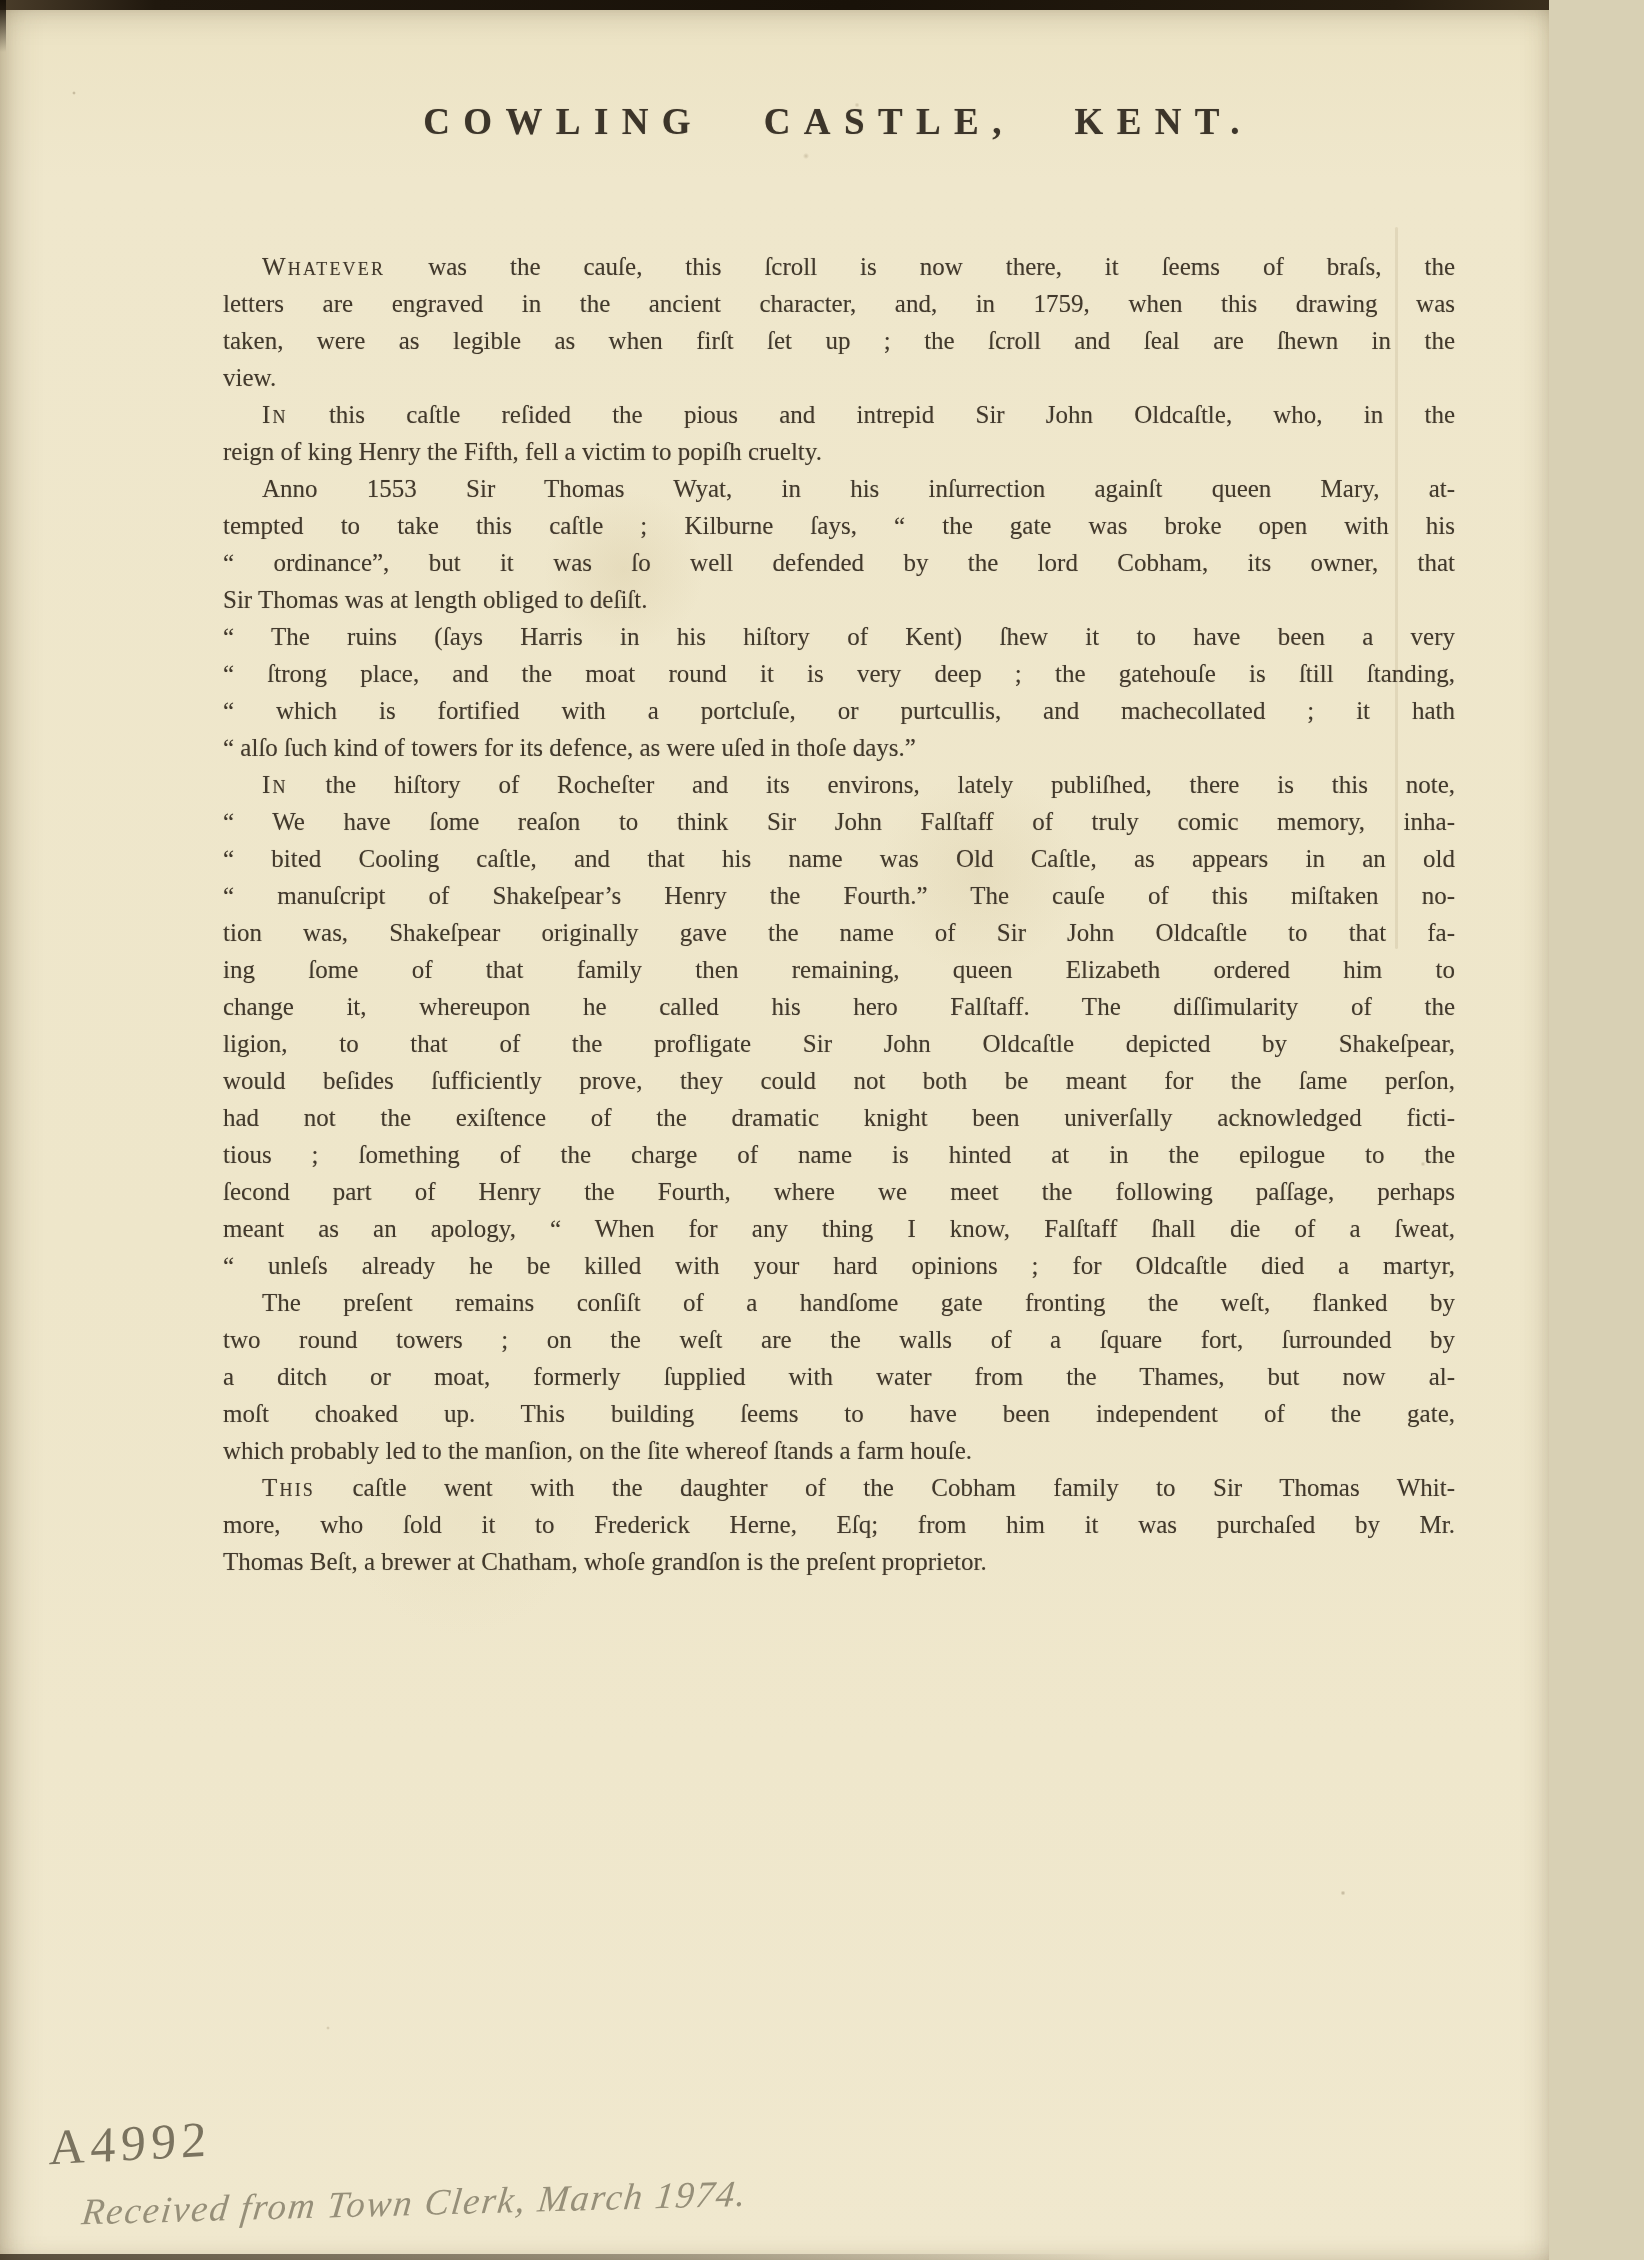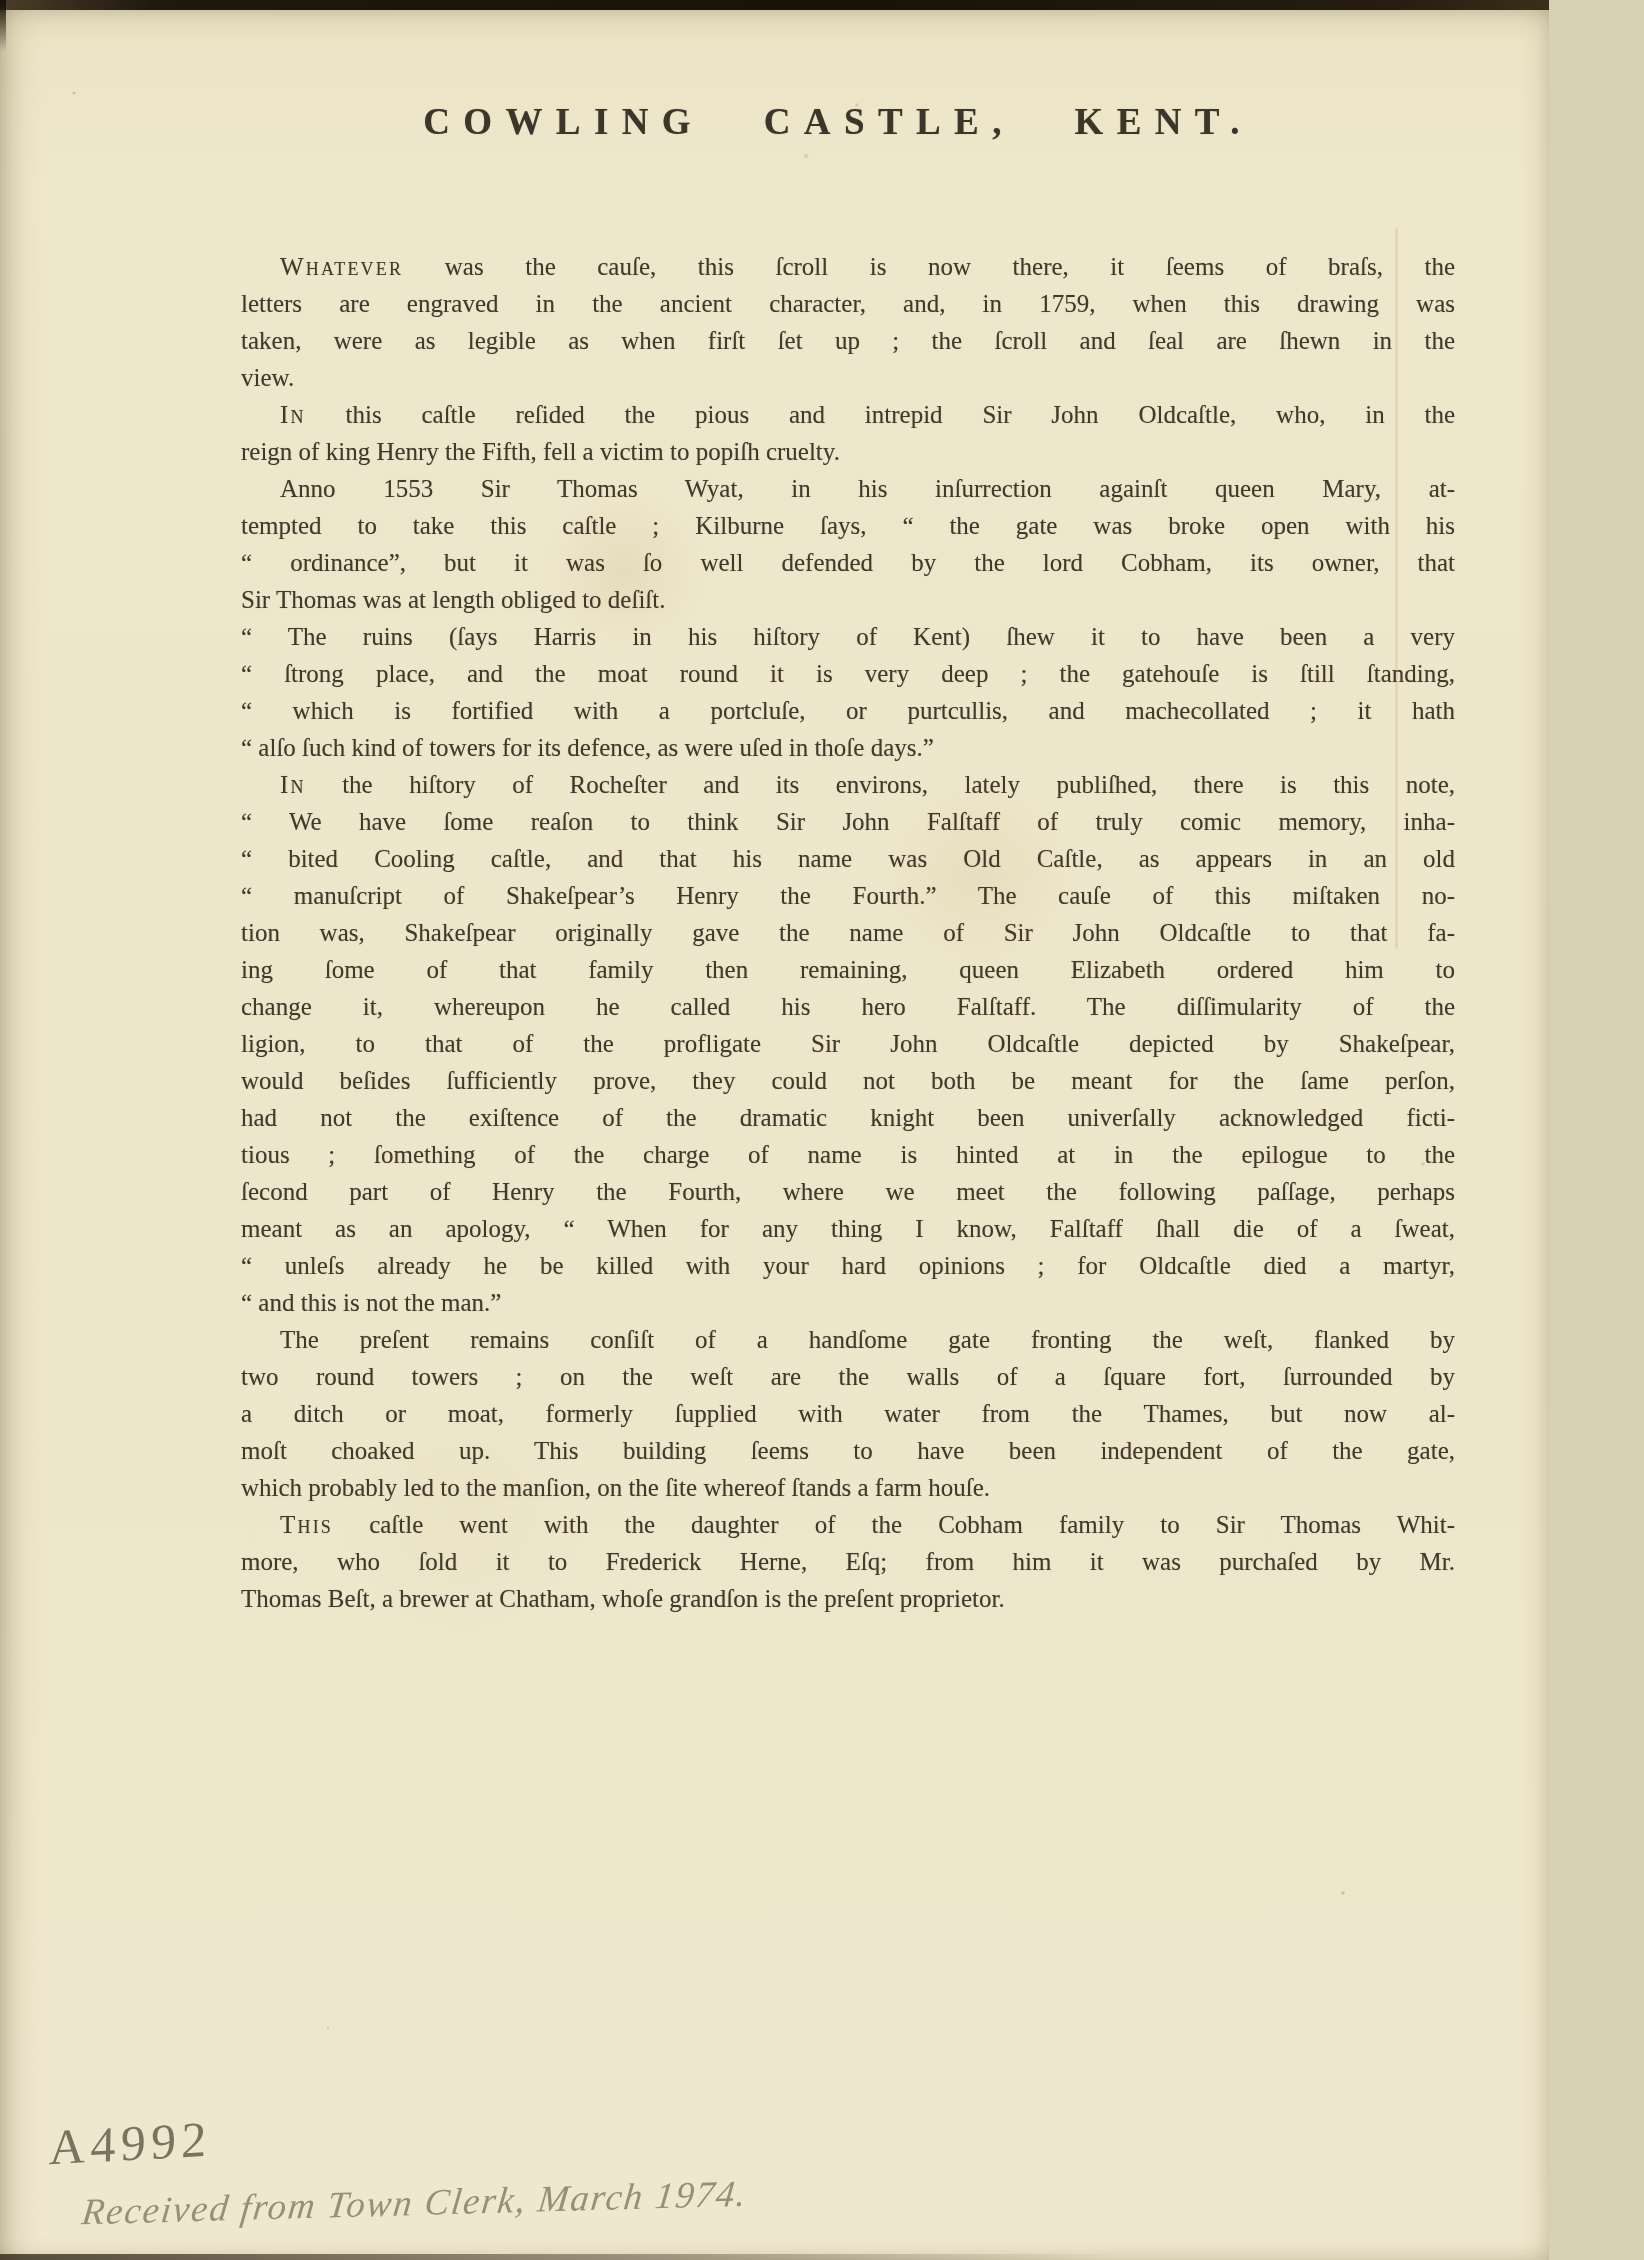--- a/index.html
+++ b/index.html
@@ -55,21 +55,21 @@
     letter-spacing: 13.4px; word-spacing: 37px;
     color: #3c352a;
     text-shadow: 0 0 0.9px rgba(62,52,38,.45);
   }
   .text-block {
     position: absolute; left: 223px; top: 248px; width: 1232px;
     font-size: 25px; line-height: 37px;
     color: #42392c;
     text-shadow: 0 0 0.9px rgba(66,57,44,.35);
   }
-  .text-block .line { text-align: justify; text-align-last: justify; margin-left: 18px; }
+  .text-block .line { text-align: justify; text-align-last: justify; }
   .text-block .line.last { text-align-last: left; }
   .text-block .line.indent { text-indent: 39px; }
   .smallcaps { font-variant: small-caps; letter-spacing: 2.2px; }
   .hw-catalog {
     position: absolute; left: 49px; top: 2114px;
     font-size: 50px; letter-spacing: 5.3px;
     color: #6e6754;
     transform: rotate(-3deg) skewX(-4deg);
     opacity: .9;
   }
@@ -115,21 +115,20 @@
       <div class="line">tion was, Shakeſpear originally gave the name of Sir John Oldcaſtle to that fa-</div>
       <div class="line">ing ſome of that family then remaining, queen Elizabeth ordered him to</div>
       <div class="line">change it, whereupon he called his hero Falſtaff.  The diſſimularity of the</div>
       <div class="line">ligion, to that of the profligate Sir John Oldcaſtle depicted by Shakeſpear,</div>
       <div class="line">would beſides ſufficiently prove, they could not both be meant for the ſame perſon,</div>
       <div class="line">had not the exiſtence of the dramatic knight been univerſally acknowledged ficti-</div>
       <div class="line">tious ; ſomething of the charge of name is hinted at in the epilogue to the</div>
       <div class="line">ſecond part of Henry the Fourth, where we meet the following paſſage, perhaps</div>
       <div class="line">meant as an apology, “ When for any thing I know, Falſtaff ſhall die of a ſweat,</div>
       <div class="line">“ unleſs already he be killed with your hard opinions ; for Oldcaſtle died a martyr,</div>
-      <div class="line last">“ and this is not the man.”</div>
       <div class="line indent">The preſent remains conſiſt of a handſome gate fronting the weſt, flanked by</div>
       <div class="line">two round towers ; on the weſt are the walls of a ſquare fort, ſurrounded by</div>
       <div class="line">a ditch or moat, formerly ſupplied with water from the Thames, but now al-</div>
       <div class="line">moſt choaked up.  This building ſeems to have been independent of the gate,</div>
       <div class="line last">which probably led to the manſion, on the ſite whereof ſtands a farm houſe.</div>
       <div class="line indent"><span class="smallcaps">This</span> caſtle went with the daughter of the Cobham family to Sir Thomas Whit-</div>
       <div class="line">more, who ſold it to Frederick Herne, Eſq; from him it was purchaſed by Mr.</div>
       <div class="line last">Thomas Beſt, a brewer at Chatham, whoſe grandſon is the preſent proprietor.</div>
     </div>
 

